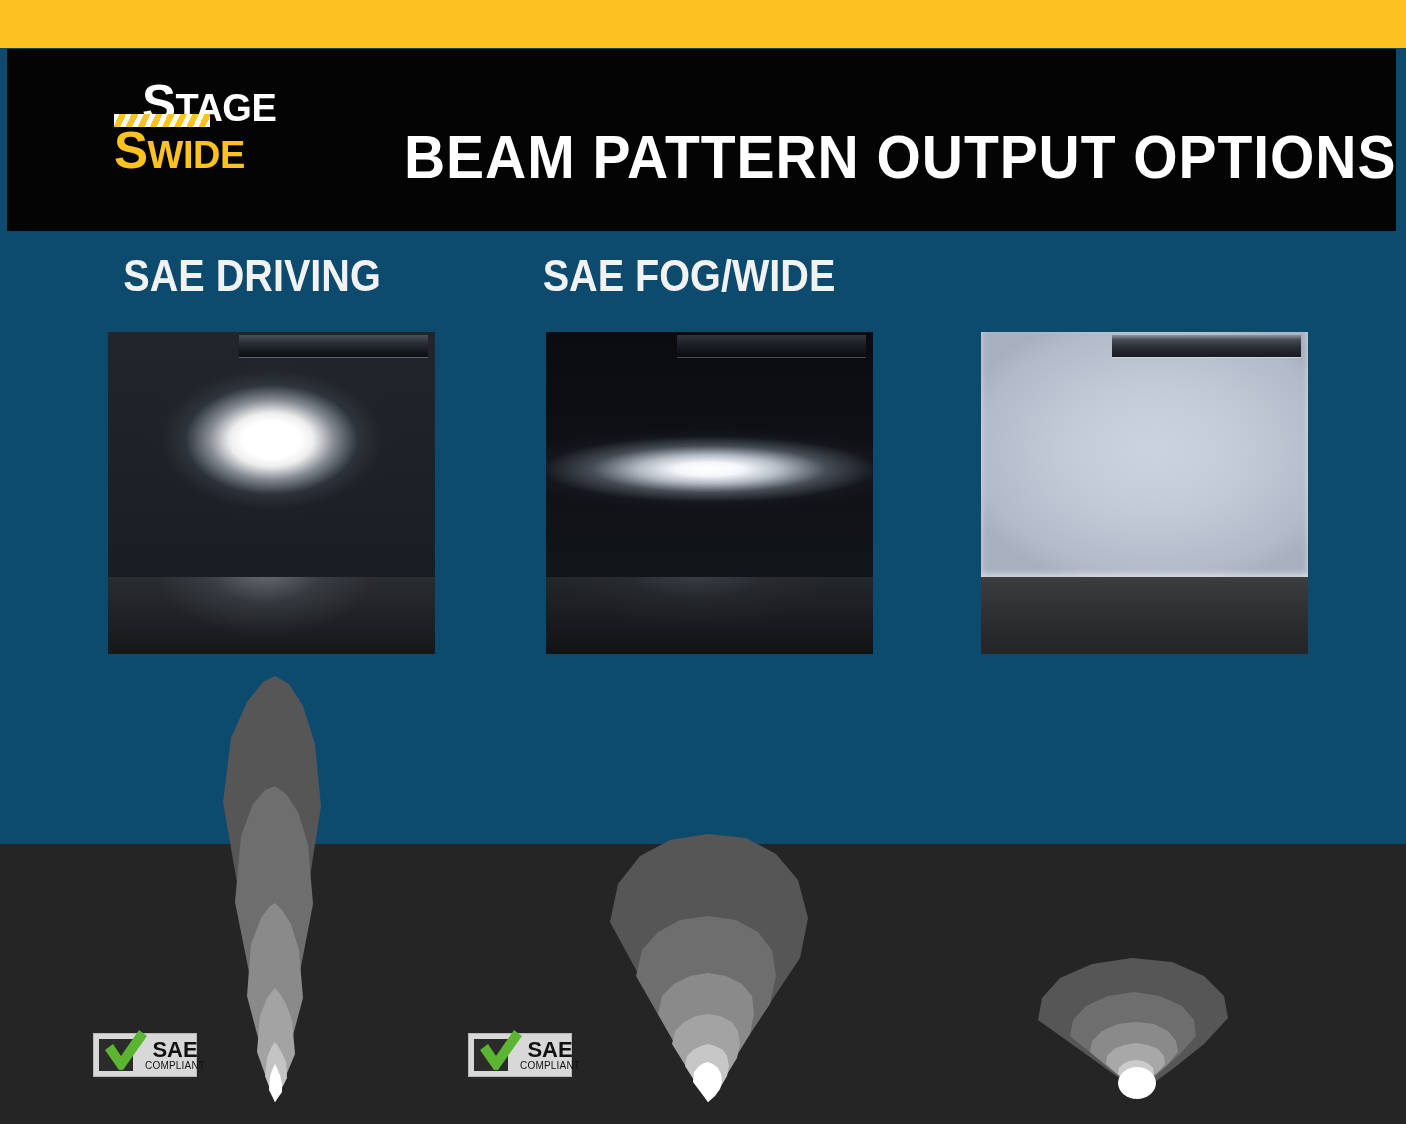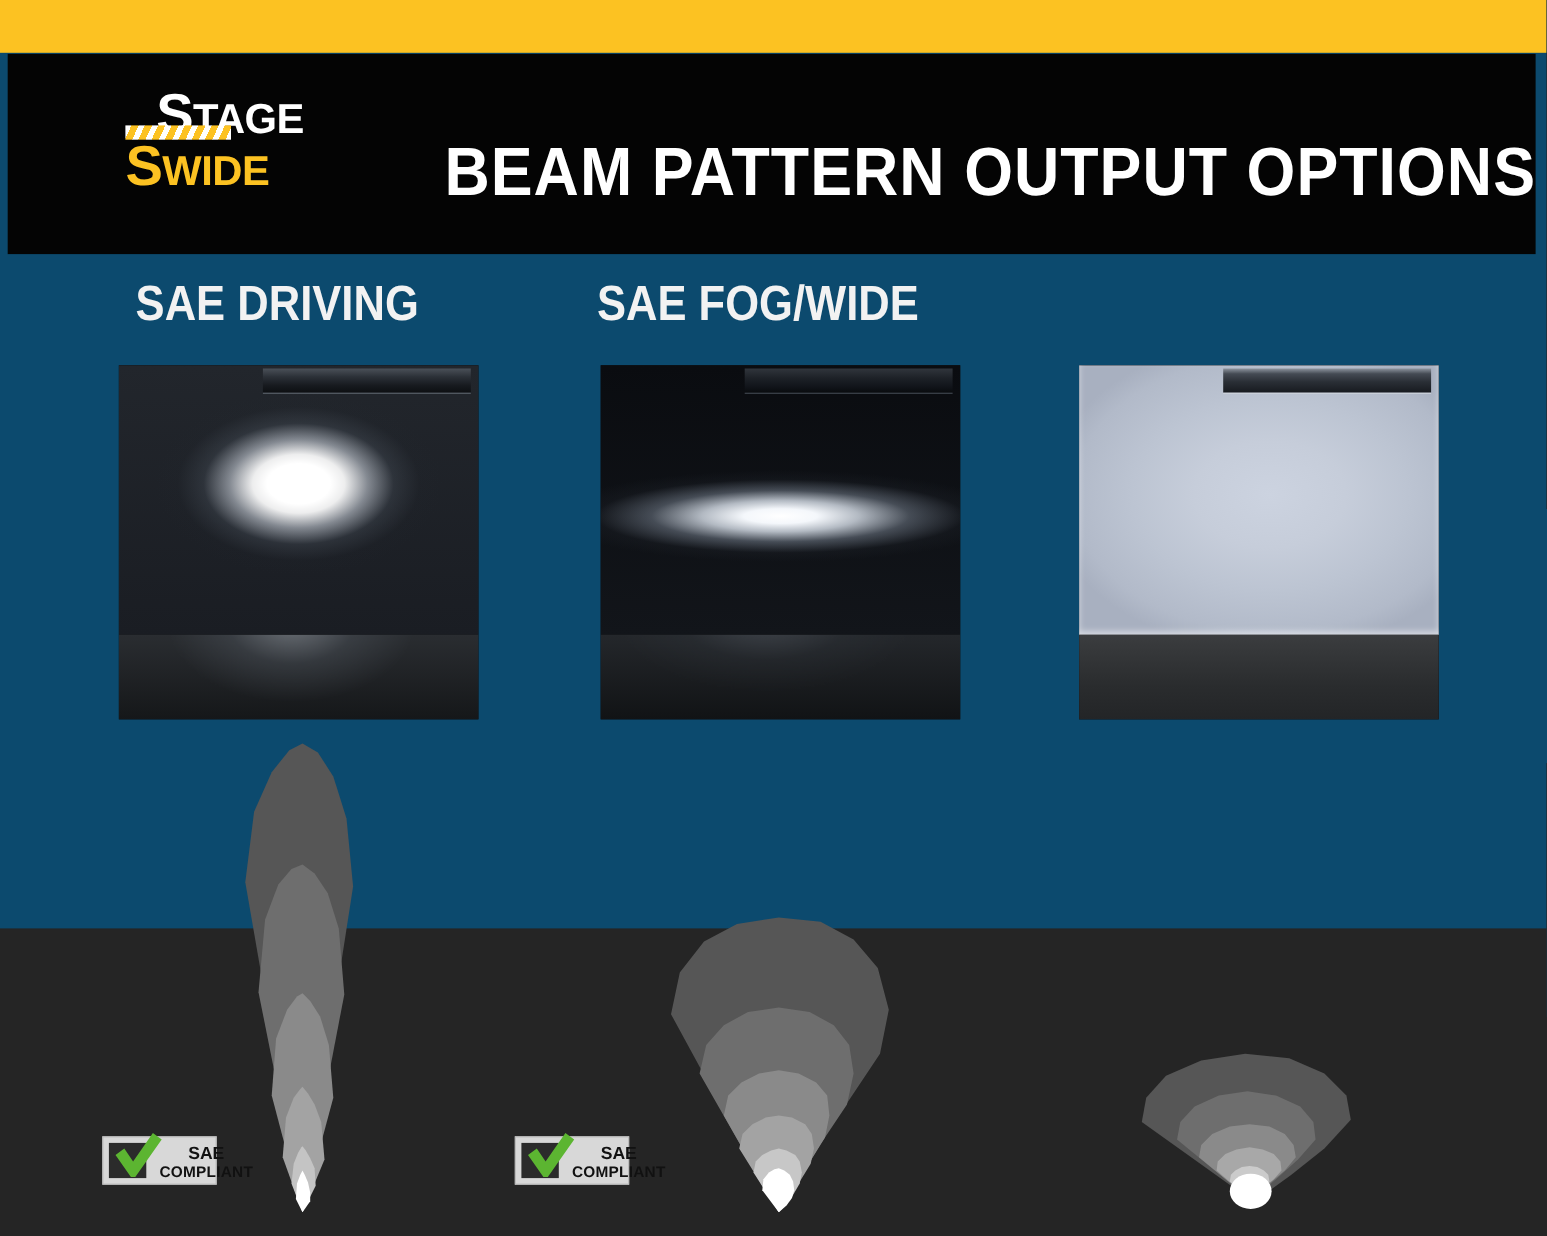--- a/index.html
+++ b/index.html
@@ -151,25 +151,25 @@
   .badge-check {
     position:absolute; left:2px; top:-9px; width:46px; height:42px;
     overflow:visible;
   }
   .badge-txt {
     flex:1 1 auto; display:flex; flex-direction:column;
     align-items:center; justify-content:center;
     padding-left:12px; padding-right:3px;
   }
   .badge-sae {
-    color:#111; font-weight:bold; font-size:16px; line-height:20px;
+    color:#111; font-weight:bold; font-size:22px; line-height:20px;
     letter-spacing:0px;
   }
   .badge-comp {
-    color:#111; font-weight:bold; font-size:14px; line-height:11px;
+    color:#111; font-weight:normal; font-size:10px; line-height:11px;
     letter-spacing:0.2px;
   }
 </style>
 </head>
 <body>
 
 <div id="page">
 
   <div class="top-bar"></div>
 

